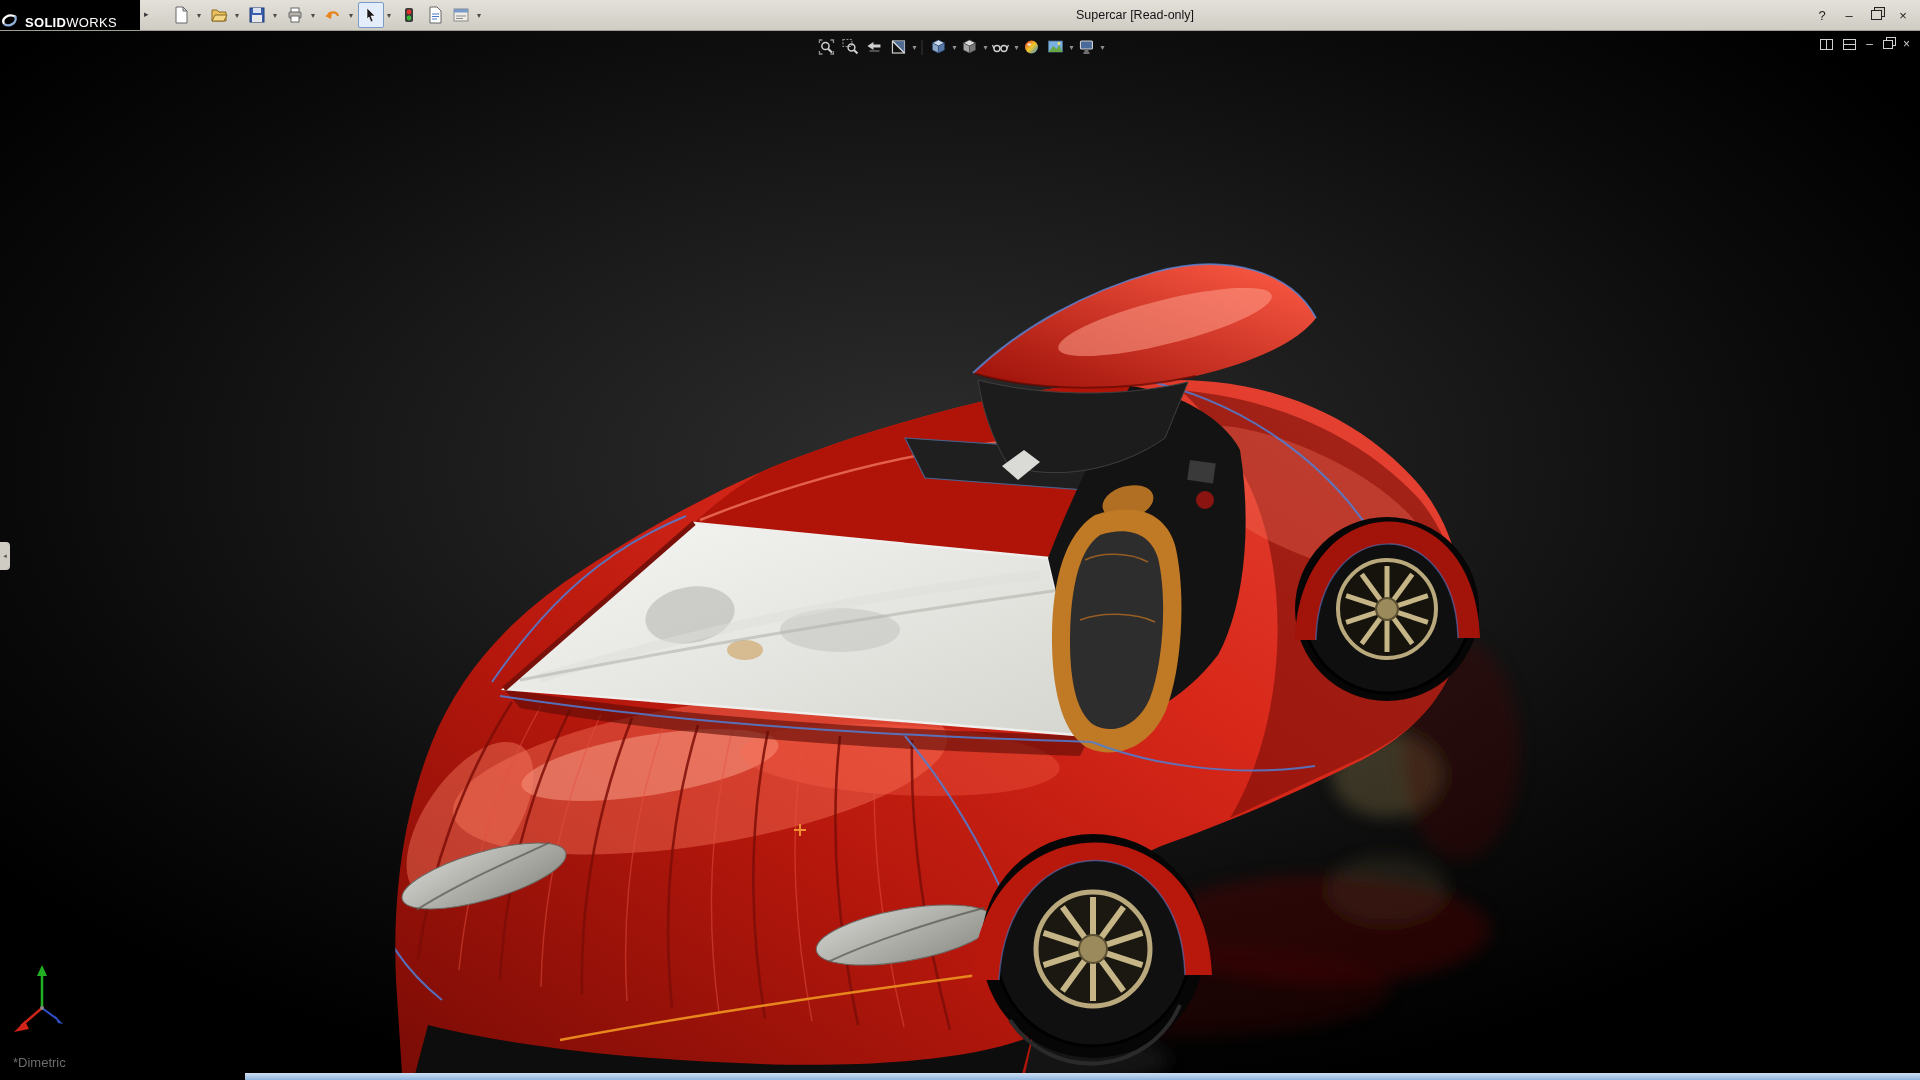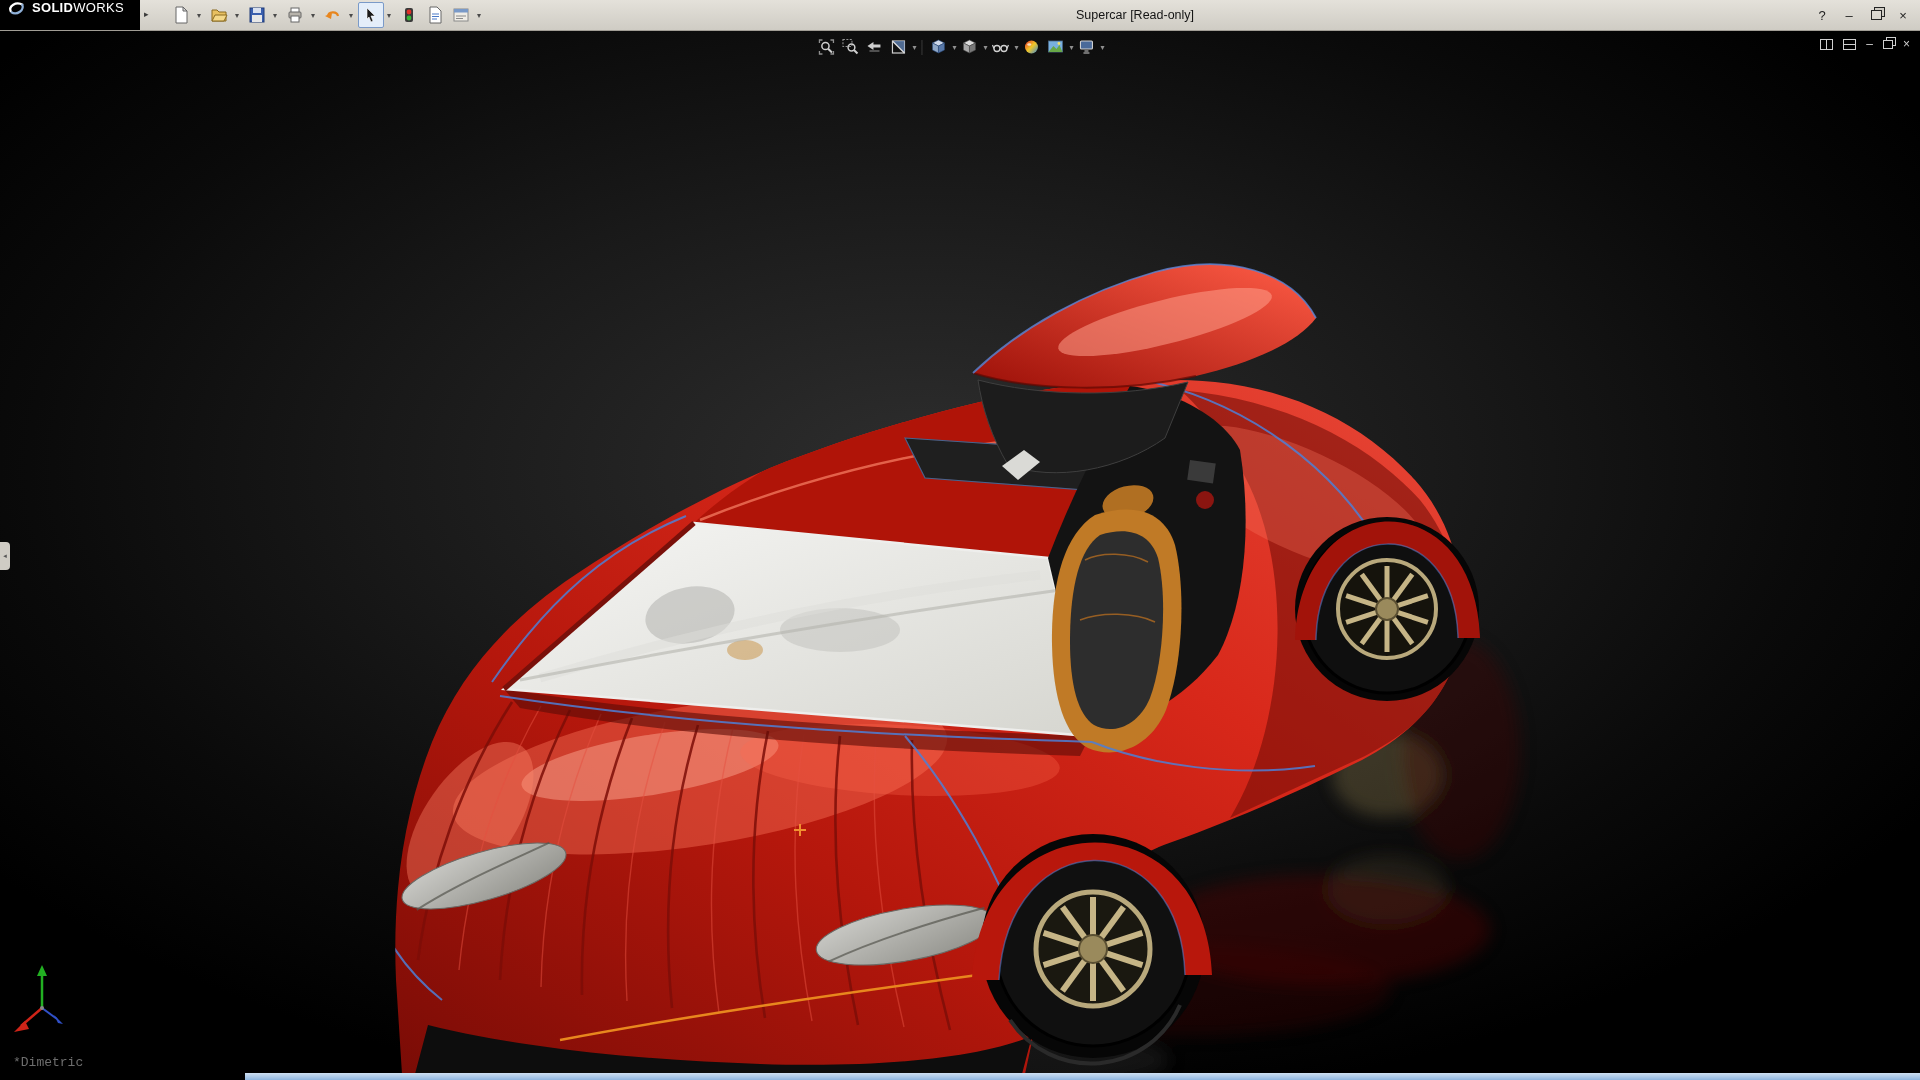--- a/index.html
+++ b/index.html
@@ -2,21 +2,21 @@
 <html><head>
 <meta charset="utf-8">
 <style>
   html,body{margin:0;padding:0;overflow:hidden;background:#000;}
   body{width:1920px;height:1080px;position:relative;font-family:"Liberation Sans",sans-serif;}
 
   
   .titlebar{position:absolute;top:0;left:0;width:100%;height:30px;
     background:linear-gradient(#e4e1da,#cfccc4);border-bottom:1px solid #a19d95;z-index:20;}
   .brand{position:absolute;left:0;top:0;width:140px;height:30px;background:#000;
-    display:flex;align-items:flex-start;gap:5px;padding-left:7px;box-sizing:border-box;}
+    display:flex;align-items:flex-end;gap:5px;box-sizing:border-box;}
   .brand-text{color:#fff;font-size:13px;letter-spacing:.3px;white-space:nowrap;}
   .brand-text b{font-weight:bold;}
   .overflow-arrow{position:absolute;left:144px;top:9px;font-size:9px;color:#3a3a3a;}
   .toolbar{position:absolute;left:168px;top:2px;height:26px;display:flex;align-items:center;}
   .tb-btn{width:24px;height:24px;display:flex;align-items:center;justify-content:center;
     border:1px solid transparent;border-radius:2px;}
   .tb-btn.active{background:#e4eefa;border-color:#7a9ac8;}
   .tb-drop{font-size:8px;color:#4a4a4a;width:10px;text-align:center;margin-right:2px;}
   .titlebar-title{position:absolute;left:1135px;top:0;transform:translateX(-50%);
     line-height:30px;font-size:12.5px;color:#141414;white-space:nowrap;text-align:center;}
@@ -30,21 +30,21 @@
   .hud{position:absolute;top:5px;left:50%;transform:translateX(-50%);display:flex;align-items:center;gap:2px;z-index:5;}
   .hud-btn{height:24px;display:flex;align-items:center;padding:0 2px;border-radius:2px;}
   .hud-drop{font-size:8px;color:#8f8f8f;margin-left:1px;}
   .hud-sep{width:1px;height:15px;background:#3a3a3a;margin:0 3px;}
   .doc-controls{position:absolute;top:6px;right:10px;display:flex;align-items:center;gap:10px;z-index:5;}
   .doc-btn{color:#cfcfcf;font-size:12px;display:flex;align-items:center;justify-content:center;height:16px;}
   .doc-restore{width:8px;height:7px;border:1px solid #cfcfcf;box-shadow:3px -3px 0 -1px #000,3px -3px 0 0 #cfcfcf;}
   .collapse-tab{position:absolute;left:0;top:512px;width:10px;height:28px;background:#cfccc4;
     border-radius:0 4px 4px 0;display:flex;align-items:center;justify-content:center;
     font-size:7px;color:#555;z-index:5;}
-  .view-label{position:absolute;left:13px;bottom:4px;font-size:13px;color:#6e6e6e;z-index:5;font-family:Liberation Mono, monospace;}
+  .view-label{position:absolute;left:13px;bottom:4px;font-size:13px;color:#6e6e6e;z-index:5;}
   .status-strip{position:absolute;left:245px;right:0;bottom:0;height:7px;
     background:linear-gradient(#cfe0f2,#8fb6e0);z-index:30;}
 </style>
 </head>
 <body>
 
 <div class="titlebar">
   <div class="brand">
     <svg width="20" height="18" viewBox="0 0 20 18">
       <path d="M4 12 C1 6,9 1,16 5" stroke="#fff" fill="none" stroke-width="2.2"></path>

